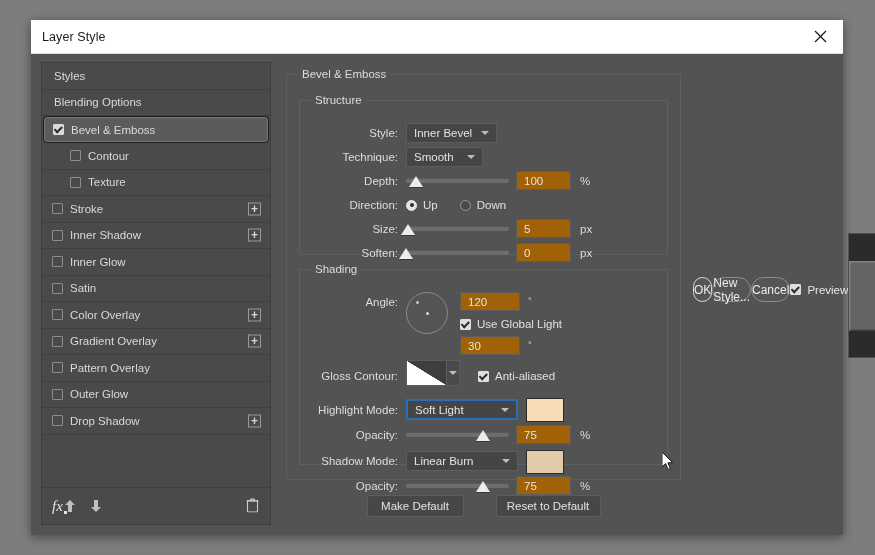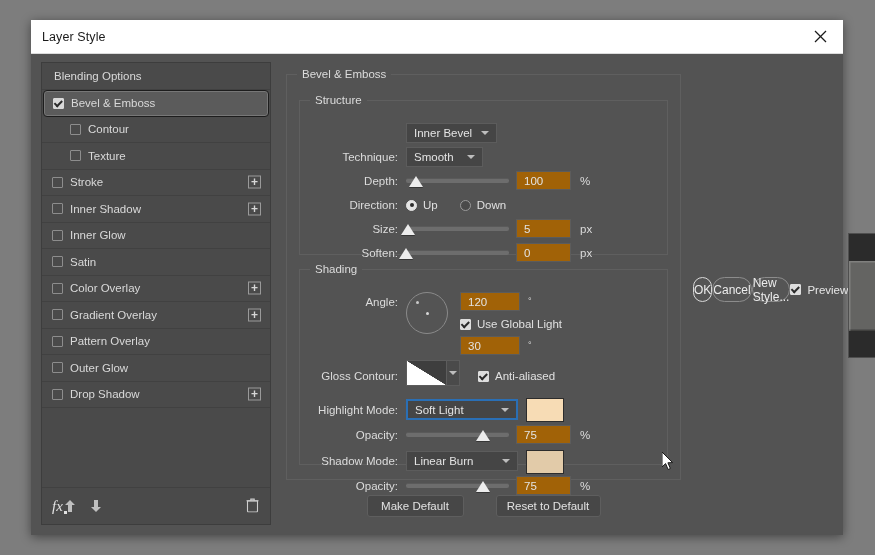--- a/index.html
+++ b/index.html
@@ -207,20 +207,23 @@
         <line x1="1" y1="1" x2="12" y2="12" stroke="#1c1c1c" stroke-width="1.3"></line>
         <line x1="12" y1="1" x2="1" y2="12" stroke="#1c1c1c" stroke-width="1.3"></line>
       </svg>
     </div>
   </div>
 
   <div id="body">
 
     <div id="styles-col">
       <div id="styles-list">
+          <div class="srow plain">
+            <span class="lbl">Styles</span>
+          </div>
           <div class="srow plain">
             <span class="lbl">Blending Options</span>
           </div>
           <div class="srow selected">
             <span class="cb on"></span>
             <span class="lbl">Bevel &amp; Emboss</span>
           </div>
           <div class="srow indent">
             <span class="cb"></span>
             <span class="lbl">Contour</span>
@@ -294,20 +297,21 @@
     </div>
 
     <div id="mid-col">
 
       <div class="group" id="grp-bevel">
         <span class="legend">Bevel &amp; Emboss</span>
 
         <div class="group" id="grp-structure">
           <span class="legend">Structure</span>
 
+          <span class="rlabel" style="left:0;width:98px;top:22px;">Style:</span>
           <div class="sel" style="position:absolute;left:106px;top:22px;width:91px;">
             <span>Inner Bevel</span>
             <span class="chev"></span>
           </div>
 
           <span class="rlabel" style="left:0;width:98px;top:46px;">Technique:</span>
           <div class="sel" style="position:absolute;left:106px;top:46px;width:77px;">
             <span>Smooth</span>
             <span class="chev"></span>
           </div>
@@ -425,22 +429,22 @@
       </div>
 
       <div id="defaults-row">
         <div class="btn" id="btn-make-default">Make Default</div>
         <div class="btn" id="btn-reset-default">Reset to Default</div>
       </div>
     </div>
 
     <div id="right-col">
       <div class="rbtn primary">OK</div>
+      <div class="rbtn">New Style...</div>
       <div class="rbtn">Cancel</div>
-      <div class="rbtn">New Style...</div>
       <div id="preview-row">
         <span class="cb2 on"></span>
         <span>Preview</span>
       </div>
       <div id="preview-thumb">
         <div id="preview-square"></div>
       </div>
     </div>
 
   </div>

